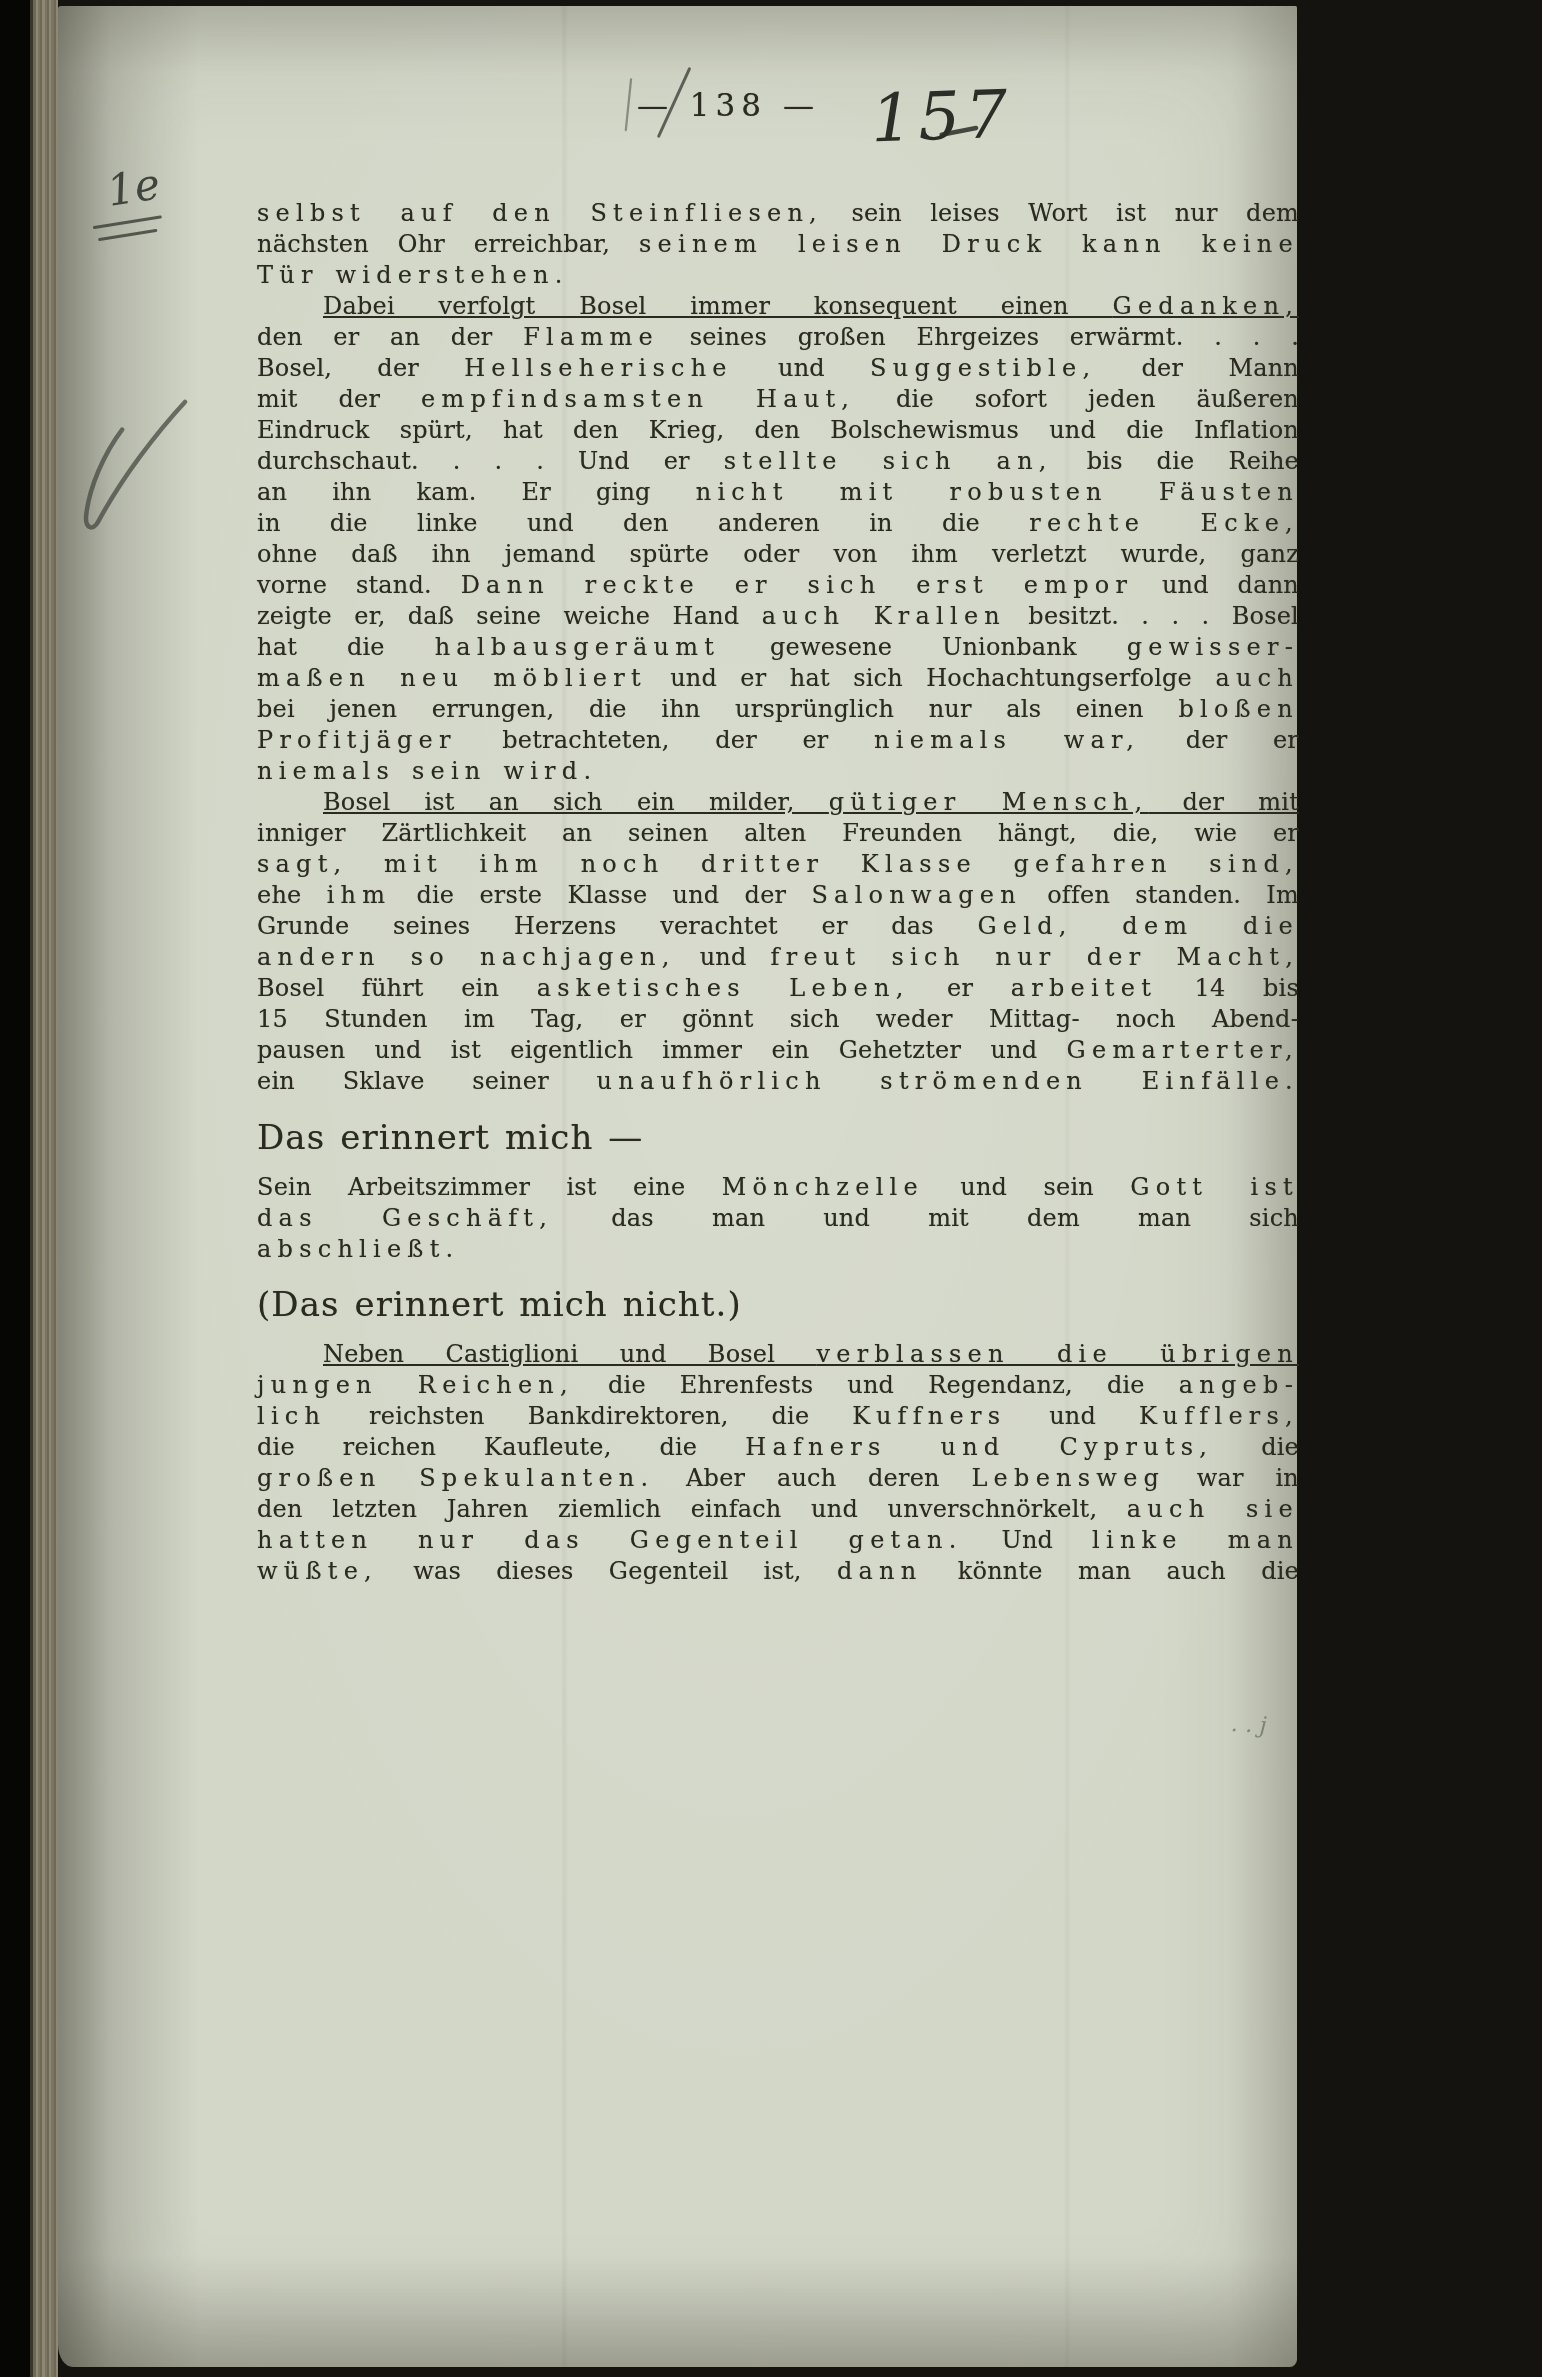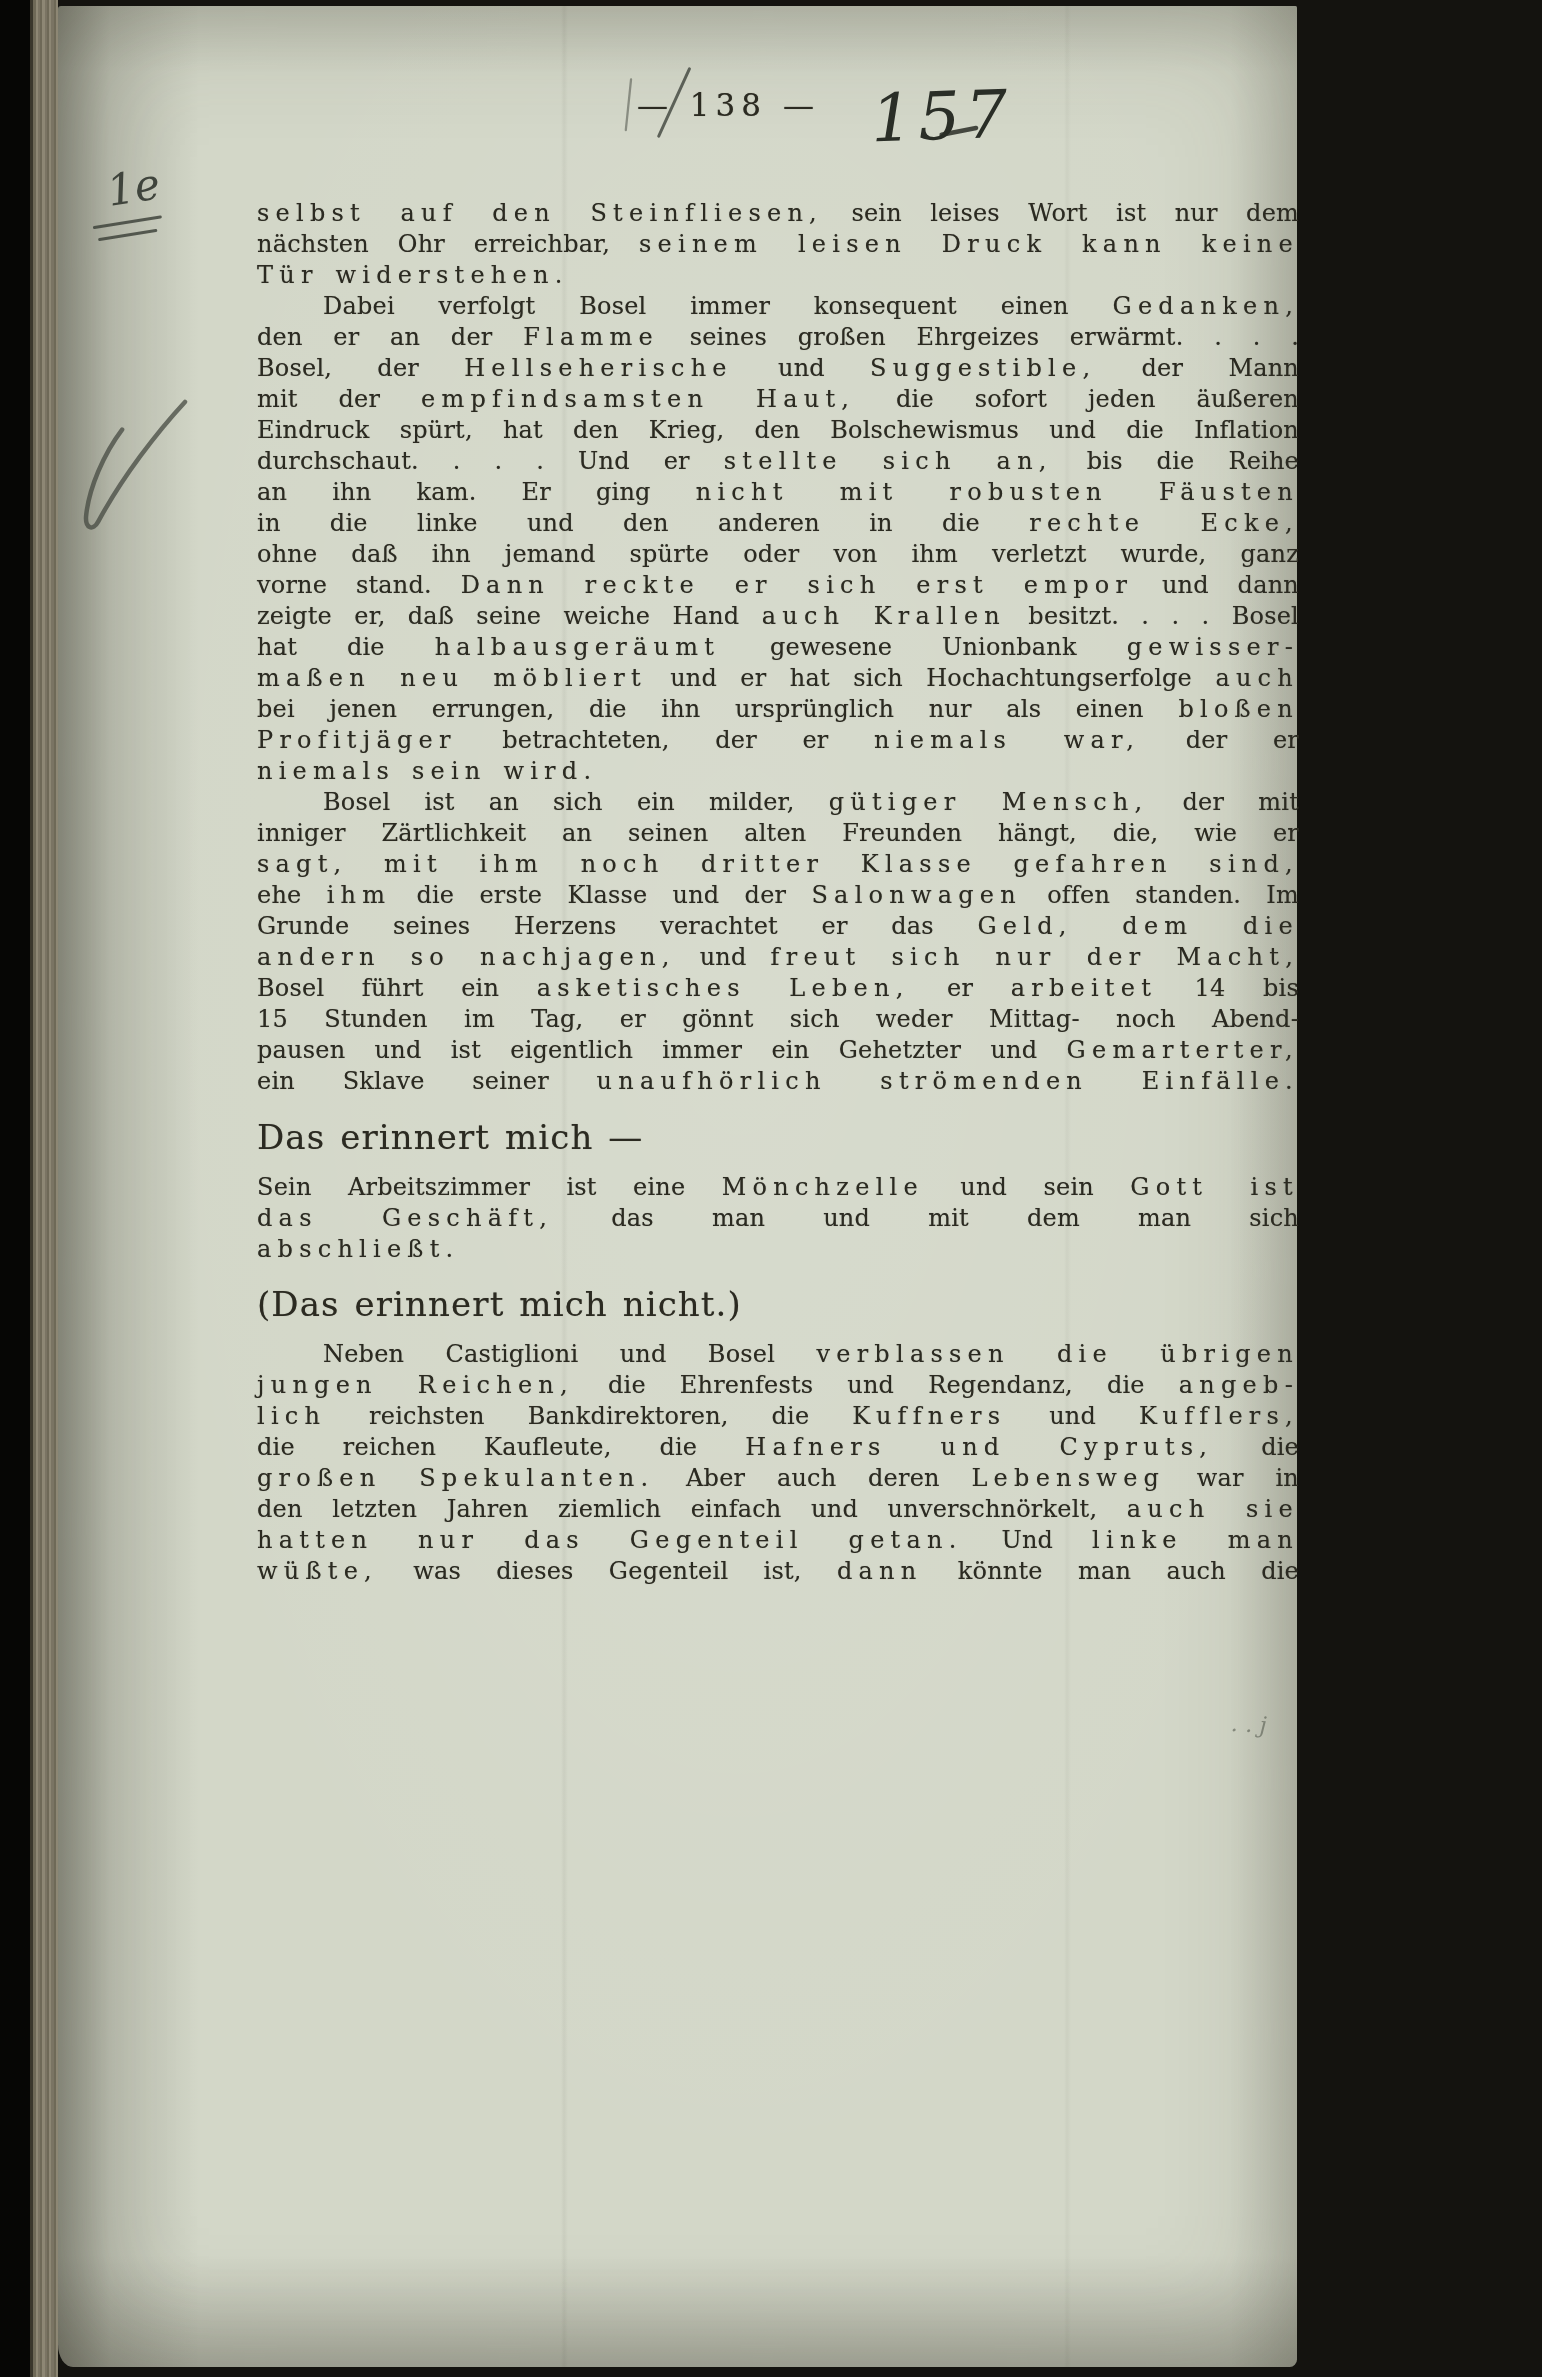--- a/index.html
+++ b/index.html
@@ -32,21 +32,21 @@
   .hw-345{left:1258px;top:72px;font-size:46px;letter-spacing:3.7px;color:var(--pencil-light,#585d52);transform:rotate(-5deg);}
   .hw-1e{left:49px;top:156px;font-size:43px;color:var(--pencil-dark,#3f443c);transform:rotate(-9deg);}
   .hw-faint{left:1173px;top:1705px;font-size:22.5px;color:rgba(75,80,70,0.55);transform:rotate(3deg);}
   
   .text-column{position:absolute;left:181px;top:192px;width:1042px;
     color:var(--ink,#2b2a21);font-size:24px;line-height:31px;
     word-spacing:3px;letter-spacing:0.2px;text-shadow:0 0 0.7px rgba(43,42,33,0.45);margin-left:18px;}
   .paragraph{margin:0;}
   .line{text-align:justify;text-align-last:justify;min-height:31px;}
   .line.last-left{text-align-last:left;}
-  .line.indent{text-indent:66px;}
+  .line.indent{text-indent:66px;text-decoration:underline;}
   .sp{letter-spacing:0.26em;}
   .heading{font-size:34px;line-height:40px;margin:19.5px 0 15px 0;letter-spacing:1.1px;
     text-align:left;text-align-last:left;}
   .marks{position:absolute;left:0;top:0;width:1542px;height:2377px;pointer-events:none;}
 </style>
 </head>
 <body>
 
 <div class="scan">
   <div class="book-edge"></div>

